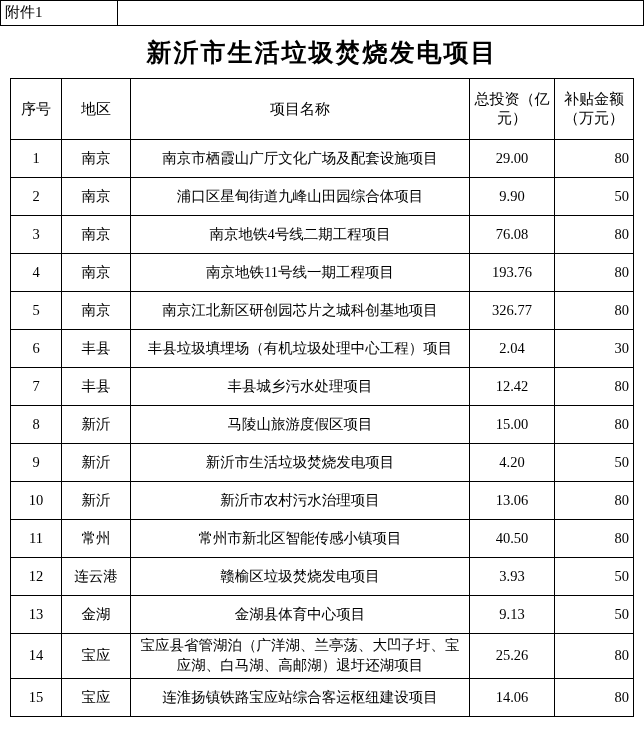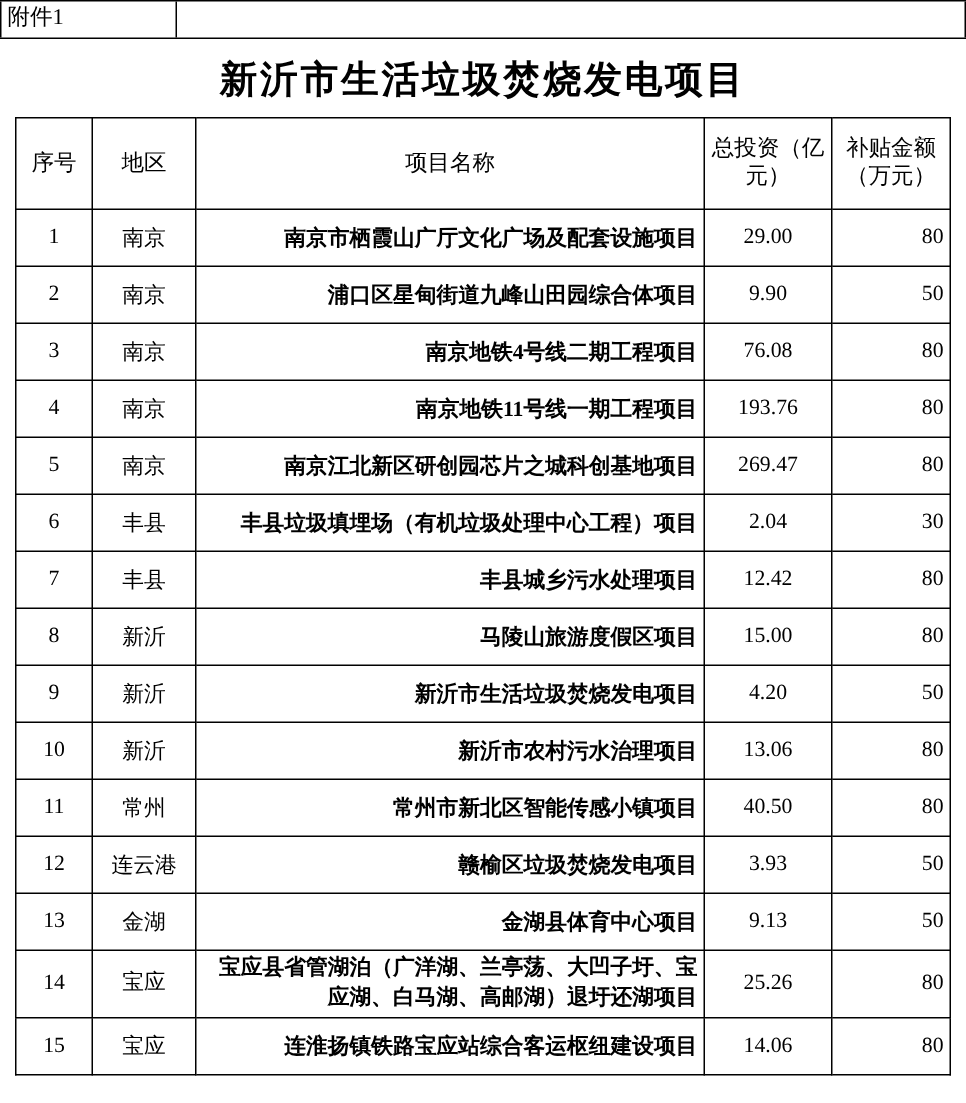--- a/index.html
+++ b/index.html
@@ -67,21 +67,21 @@
   }
   table.main th {
     font-weight: normal;
     text-align: center;
     height: 60px;
     line-height: 1.25;
     font-size: 15px;
   }
   td.c-idx { text-align: center; width: 42px; height: 37px; }
   td.c-region { text-align: center; width: 60px; }
-  td.c-name { text-align: right; padding-left: 6px; font-weight: bold; }
+  td.c-name { text-align: center; padding-left: 6px; }
   td.c-invest { text-align: center; width: 76px; }
   td.c-subsidy { text-align: right; width: 70px; }
   th.h-idx { width: 42px; }
   th.h-region { width: 60px; }
   th.h-invest { width: 76px; margin-top: 35px; }
   th.h-subsidy { width: 70px; }
   td.two-line { height: 44px; line-height: 1.35; }
 </style>
 </head>
 <body>
@@ -131,21 +131,21 @@
         <td class="c-idx">4</td>
         <td class="c-region">南京</td>
         <td class="c-name">南京地铁11号线一期工程项目</td>
         <td class="c-invest">193.76</td>
         <td class="c-subsidy">80</td>
       </tr>
       <tr>
         <td class="c-idx">5</td>
         <td class="c-region">南京</td>
         <td class="c-name">南京江北新区研创园芯片之城科创基地项目</td>
-        <td class="c-invest">269.47</td>
+        <td class="c-invest">326.77</td>
         <td class="c-subsidy">80</td>
       </tr>
       <tr>
         <td class="c-idx">6</td>
         <td class="c-region">丰县</td>
         <td class="c-name">丰县垃圾填埋场（有机垃圾处理中心工程）项目</td>
         <td class="c-invest">2.04</td>
         <td class="c-subsidy">30</td>
       </tr>
       <tr>

